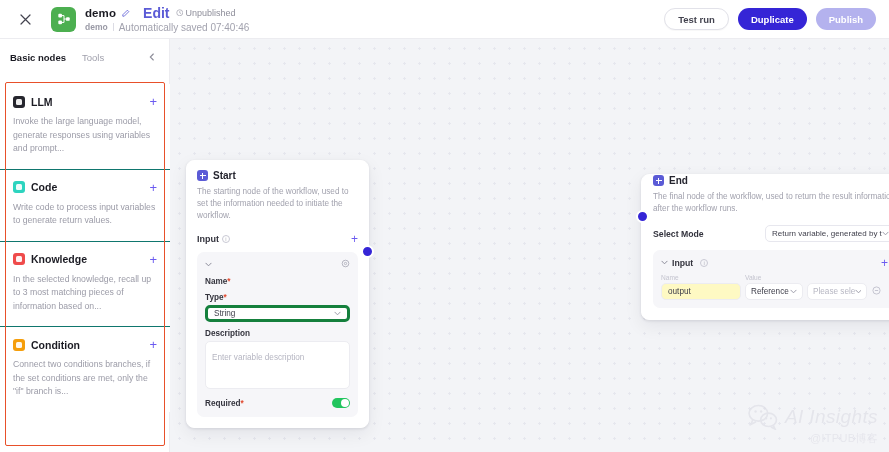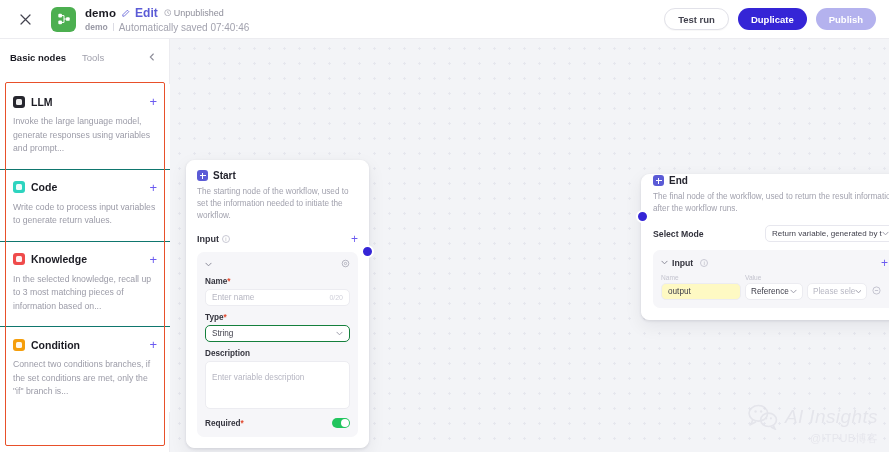--- a/index.html
+++ b/index.html
@@ -25,22 +25,22 @@
   .close-btn svg { display: block; }
   .app-logo {
     width: 25px; height: 25px; margin-left: 13px; border-radius: 6px;
     background: #4caf50; display: flex; align-items: center; justify-content: center;
     flex: 0 0 auto;
   }
   .title-block { margin-left: 9px; display: flex; flex-direction: column; justify-content: center; }
   .title-row { display: flex; align-items: center; gap: 6px; height: 14px; }
   .app-title { font-size: 11.5px; font-weight: bold; color: #1b1b23; letter-spacing: .1px; }
   .edit-link {
-    display: flex; align-items: center; gap: 5px;
-    font-size: 12px; color: #5b5bd6; font-weight: bold; cursor: pointer;
+    display: flex; align-items: center; gap: 13px;
+    font-size: 14px; color: #5b5bd6; font-weight: bold; cursor: pointer;
   }
   .unpub {
     display: flex; align-items: center; gap: 2.5px;
     font-size: 9px; color: #8e8e9a;
   }
   .subtitle-row { display: flex; align-items: center; gap: 5px; margin-top: 2px; }
   .sub-name { font-size: 8.5px; color: #9a9aa6; font-weight: bold; }
   .sub-div { width: 1px; height: 8px; background: #dcdce4; }
   .sub-saved { font-size: 10px; color: #a2a2ae; }
 
@@ -147,21 +147,21 @@
   .fld-label { margin-top: 7px; font-size: 8.2px; font-weight: bold; color: #33333d; }
   .req-star { color: #e0472c; }
   .input-box {
     margin-top: 3px; height: 17px; background: #fff; border-radius: 5px;
     border: 1px solid #ececf1; display: flex; align-items: center; padding: 0 6px;
   }
   .input-ph { font-size: 8.2px; color: #b6b6c2; }
   .char-count { margin-left: auto; font-size: 7px; color: #d0d0da; }
   .sel-box {
     margin-top: 3px; height: 17px; background: #fff; border-radius: 5px;
-    border: 1px solid #15803d; display: flex; align-items: center; padding: 0 6px;
+    border: 3px solid #15803d; display: flex; align-items: center; padding: 0 6px;
   }
   .sel-val { font-size: 8.2px; color: #42424e; }
   .sel-chev { margin-left: auto; color: #9a9aa8; font-size: 8px; }
   .ta-box {
     margin-top: 3px; height: 48px; background: #fff; border-radius: 5px;
     border: 1px solid #ececf1; padding: 4px 6px;
   }
   .req-row { display: flex; align-items: center; margin-top: 9px; }
   .toggle {
     margin-left: auto; width: 18px; height: 10px; border-radius: 5px; background: #22c55e;
@@ -332,24 +332,20 @@
             <svg width="9" height="9" viewBox="0 0 10 10" aria-hidden="true">
               <circle cx="5" cy="5" r="3.7" fill="none" stroke="#b0b0bc" stroke-width="1"></circle>
               <circle cx="5" cy="5" r="1.3" fill="none" stroke="#b0b0bc" stroke-width="1"></circle>
             </svg>
           </span>
         </div>
 
         <div class="fld-label">
           <span>Name</span><span class="req-star">*</span>
         </div>
-        <div class="input-box">
-          <span class="input-ph">Enter name</span>
-          <span class="char-count">0/20</span>
-        </div>
 
         <div class="fld-label">
           <span>Type</span><span class="req-star">*</span>
         </div>
         <div class="sel-box">
           <span class="sel-val">String</span>
           <span class="sel-chev">
             <svg width="7" height="5" viewBox="0 0 8 5" aria-hidden="true">
               <path d="M1 1 L4 4 L7 1" stroke="#9a9aa8" stroke-width="1.1" fill="none" stroke-linecap="round"></path>
             </svg>

